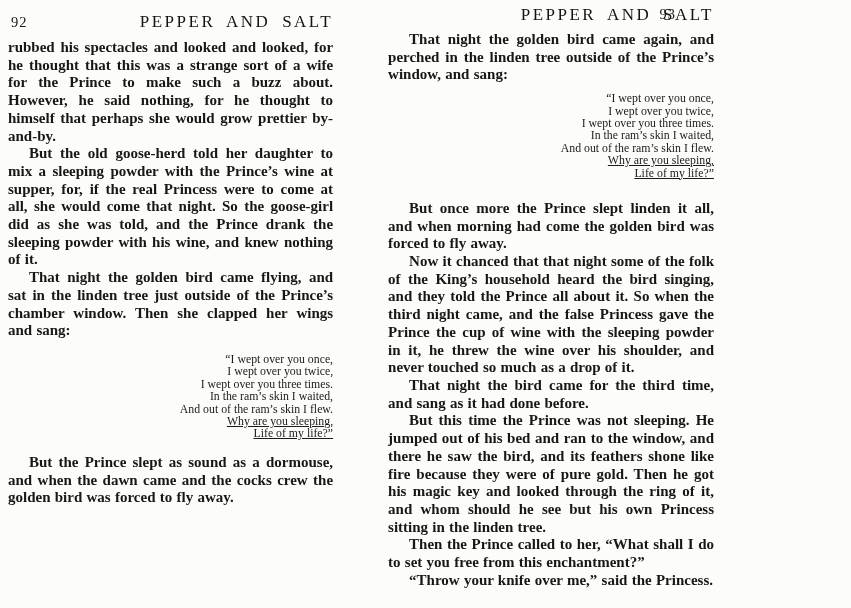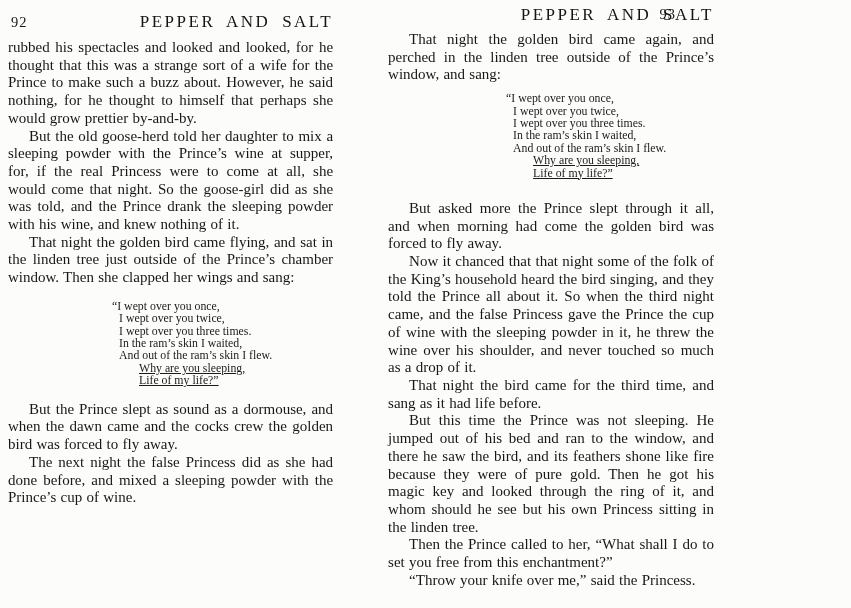--- a/index.html
+++ b/index.html
@@ -53,27 +53,29 @@
   }
   .page-left .folio { left: 3px; }
   .page-right .folio { right: 38px; top: 1px; margin-left: 40px; }
 
   .body p {
     margin: 0;
     font-size: 15px;
     line-height: 17.7px;
     text-align: justify;
     word-spacing: 0.5px;
+    font-weight: bold;
   }
   .body p.indent { text-indent: 21px; }
 
   .verse {
     font-size: 11.8px;
     line-height: 12.4px;
     color: #1a1a1a;
+    text-align: right;
   }
   .page-left .verse  { margin: 13px 0 14px 104px; }
   .page-right .verse { margin: 8px 0 21px 118px; }
   .verse div { white-space: nowrap; }
   .verse .vl-1 { padding-left: 7px; }
   .verse .vl-2 { padding-left: 27px; text-decoration: underline; }
 </style>
 </head>
 <body>
 
@@ -91,42 +93,41 @@
       <div class="verse">
         <div class="vl-0">“I wept over you once,</div>
         <div class="vl-1">I wept over you twice,</div>
         <div class="vl-1">I wept over you three times.</div>
         <div class="vl-1">In the ram’s skin I waited,</div>
         <div class="vl-1">And out of the ram’s skin I flew.</div>
         <div class="vl-2">Why are you sleeping,</div>
         <div class="vl-2">Life of my life?”</div>
       </div>
       <p class="indent">But the Prince slept as sound as a dormouse, and when the dawn came and the cocks crew the golden bird was forced to fly away.</p>
-      <p class="indent">The next night the false Princess did as she had done before, and mixed a sleeping powder with the Prince’s cup of wine.</p>
     </div>
   </div>
 
   <div class="page page-right">
     <div class="running-head">
       <span class="head-title">PEPPER AND SALT</span>
       <span class="folio">93</span>
     </div>
     <div class="body">
       <p class="indent">That night the golden bird came again, and perched in the linden tree outside of the Prince’s window, and sang:</p>
       <div class="verse">
         <div class="vl-0">“I wept over you once,</div>
         <div class="vl-1">I wept over you twice,</div>
         <div class="vl-1">I wept over you three times.</div>
         <div class="vl-1">In the ram’s skin I waited,</div>
         <div class="vl-1">And out of the ram’s skin I flew.</div>
         <div class="vl-2">Why are you sleeping,</div>
         <div class="vl-2">Life of my life?”</div>
       </div>
-      <p class="indent">But asked more the Prince slept through it all, and when morning had come the golden bird was forced to fly away.</p>
+      <p class="indent">But once more the Prince slept linden it all, and when morning had come the golden bird was forced to fly away.</p>
       <p class="indent">Now it chanced that that night some of the folk of the King’s household heard the bird singing, and they told the Prince all about it. So when the third night came, and the false Princess gave the Prince the cup of wine with the sleeping powder in it, he threw the wine over his shoulder, and never touched so much as a drop of it.</p>
-      <p class="indent">That night the bird came for the third time, and sang as it had life before.</p>
+      <p class="indent">That night the bird came for the third time, and sang as it had done before.</p>
       <p class="indent">But this time the Prince was not sleeping. He jumped out of his bed and ran to the window, and there he saw the bird, and its feathers shone like fire because they were of pure gold. Then he got his magic key and looked through the ring of it, and whom should he see but his own Princess sitting in the linden tree.</p>
       <p class="indent">Then the Prince called to her, “What shall I do to set you free from this enchantment?”</p>
       <p class="indent">“Throw your knife over me,” said the Princess.</p>
     </div>
   </div>
 
 </div>
 
 </body></html>

